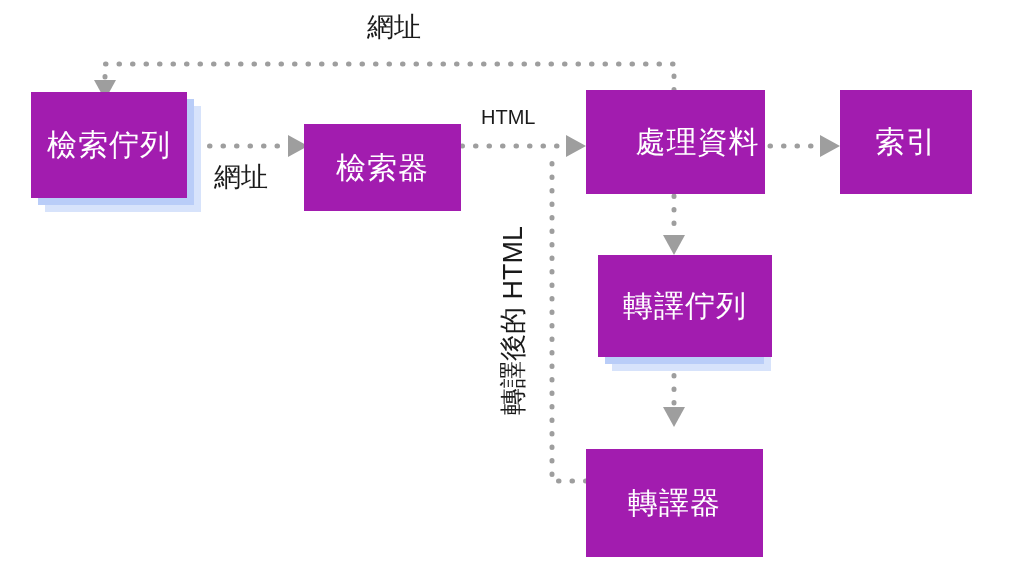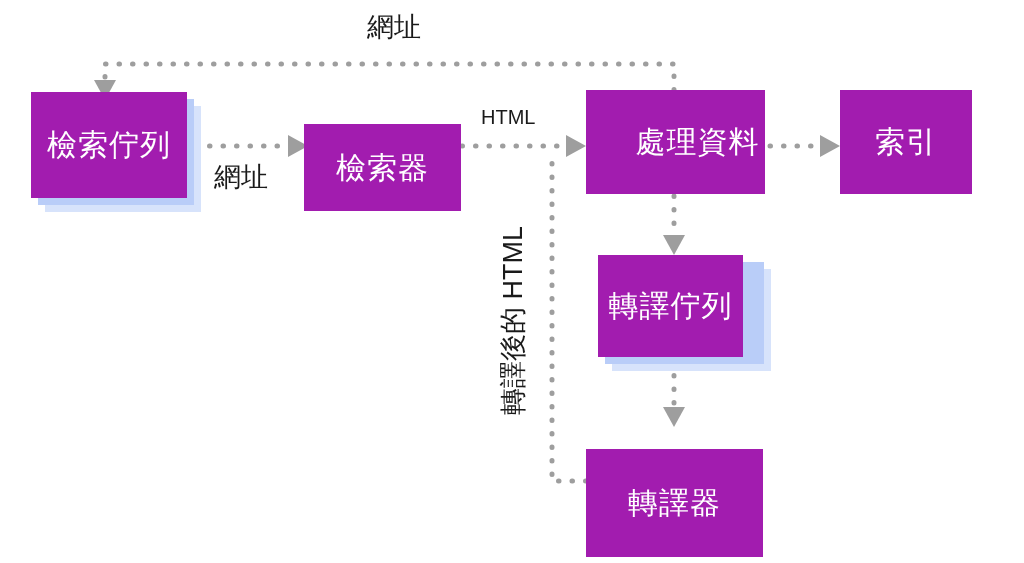--- a/index.html
+++ b/index.html
@@ -117,21 +117,21 @@
   <div class="node" style="left:586px; top:90px; width:179px; height:104px;padding-left:44px;">
     <span>處理資料</span>
   </div>
 
   <div class="node" style="left:840px; top:90px; width:132px; height:104px;">
     <span>索引</span>
   </div>
 
   <div class="shadow-layer shadow-far" style="left:612px; top:269px; width:159px; height:102px;"></div>
   <div class="shadow-layer shadow-near" style="left:605px; top:262px; width:159px; height:102px;"></div>
-  <div class="node" style="left:598px; top:255px; width:145px; height:102px;">
+  <div class="node" style="left:598px; top:255px; width:174px; height:102px;">
     <span>轉譯佇列</span>
   </div>
 
   <div class="node" style="left:586px; top:449px; width:177px; height:108px;">
     <span>轉譯器</span>
   </div>
 
   <div class="edge-label" style="left:367px; top:14px;">網址</div>
 
   <div class="edge-label" style="left:214px; top:164px;">網址</div>

